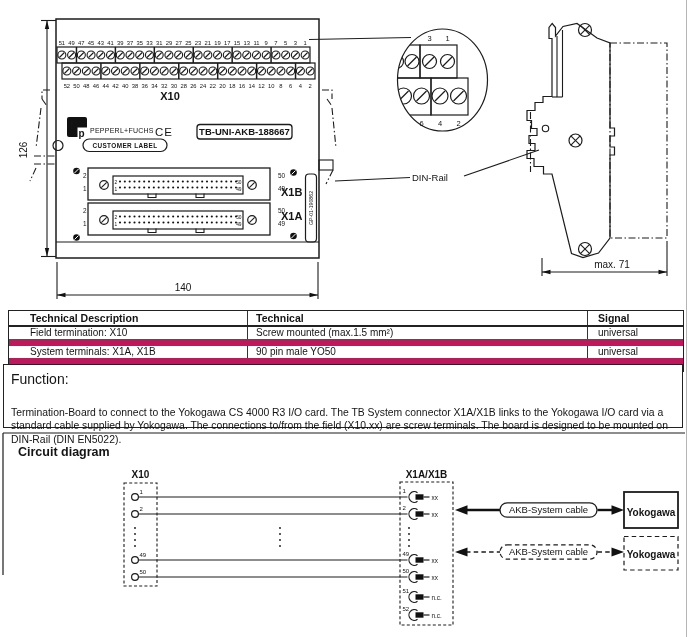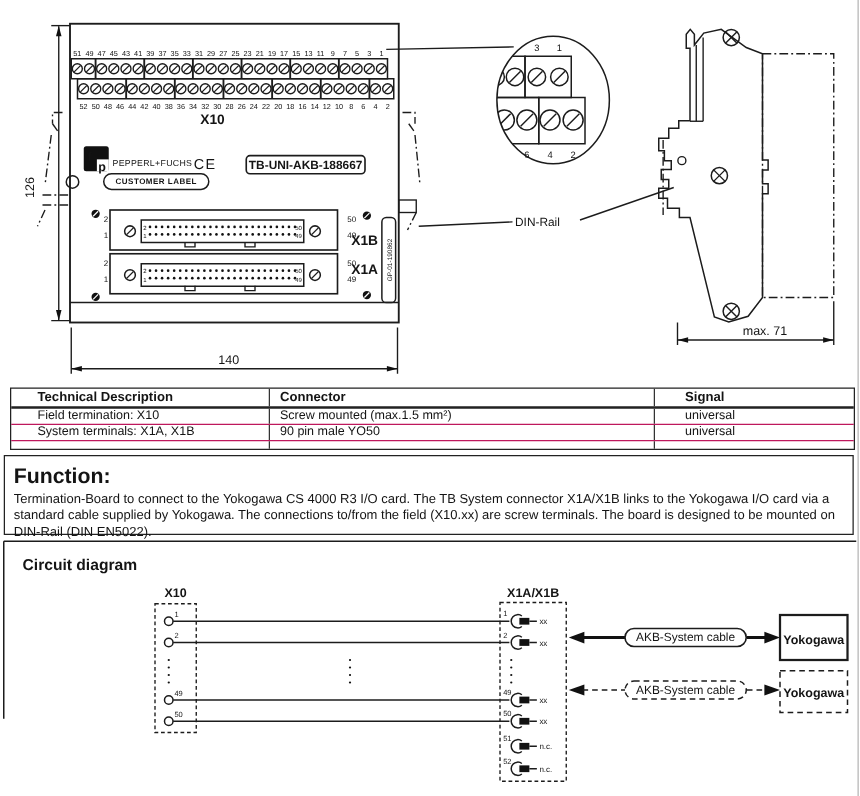--- a/index.html
+++ b/index.html
@@ -16,32 +16,32 @@
   .s13{stroke:#1c1c1c;fill:none;stroke-width:1.3}
   .s15{stroke:#1c1c1c;fill:none;stroke-width:1.5}
   .s17{stroke:#1c1c1c;fill:none;stroke-width:1.8}
   .w24{stroke:#111;stroke-width:2.4;fill:none}
   .dd{stroke-dasharray:7 2.5 1.5 2.5}
   .dsh{stroke-dasharray:3 2.2}
   .dsh2{stroke-dasharray:4.5 3.2}
   .fillk{fill:#111;stroke:none}
   
   .tbl{position:absolute;left:8px;top:310px;width:674px;border:1.6px solid #222;font-size:10px;background:#fff}
-  .trow{display:grid;grid-template-columns:206px 308px 1fr;}
+  .trow{display:grid;grid-template-columns:206px 308px 1fr;gap:32px;}
   .th{height:14px;line-height:14px;border-bottom:2px solid #222;font-weight:bold;font-size:10.5px}
-  .r{height:12px;line-height:12px;border-bottom:1px solid #be185d}
+  .r{height:12px;line-height:12px;border-bottom:7px solid #be185d}
   .emptyrow{height:6px}
   .td{padding-left:8px;overflow:hidden;white-space:nowrap}
   .td.c1{padding-left:21px}
   .td.c2,.td.c3{border-left:1px solid #333}
-  .td.c3{padding-left:24px}
+  .td.c3{padding-left:10px}
   
   .fn{position:absolute;left:3px;top:364px;width:680px;height:64px;border:1.2px solid #222;
       box-sizing:border-box;padding:6px 9px 0 7px;background:#fff}
-  .fn-title{font-size:17px;font-weight:bold;margin-bottom:2px}
+  .fn-title{font-size:14px;font-weight:normal;margin-bottom:19px}
   .fn-text{font-size:10.4px;line-height:13.4px;letter-spacing:0px}
   .edge-r{position:absolute;right:1px;top:0;width:1px;height:637px;background:#b5b5b5}
 </style>
 </head>
 <body>
 
 <div class="page">
 
 <svg width="688" height="306" viewBox="0 0 688 306">
   <defs>
@@ -509,21 +509,21 @@
   <g>
     <line x1="335" y1="181" x2="410" y2="177.5" class="s"></line>
     <line x1="464" y1="176" x2="539" y2="150" class="s"></line>
     <text x="412" y="181" class="f95">DIN-Rail</text>
   </g>
 </svg>
 
 <div class="tbl">
   <div class="trow th">
     <div class="td c1">Technical Description</div>
-    <div class="td c2">Connector</div>
+    <div class="td c2">Technical</div>
     <div class="td c3">Signal</div>
   </div>
   <div class="trow r">
     <div class="td c1">Field termination: X10</div>
     <div class="td c2">Screw mounted (max.1.5 mm²)</div>
     <div class="td c3">universal</div>
   </div>
   <div class="trow r">
     <div class="td c1">System terminals: X1A, X1B</div>
     <div class="td c2">90 pin male YO50</div>

